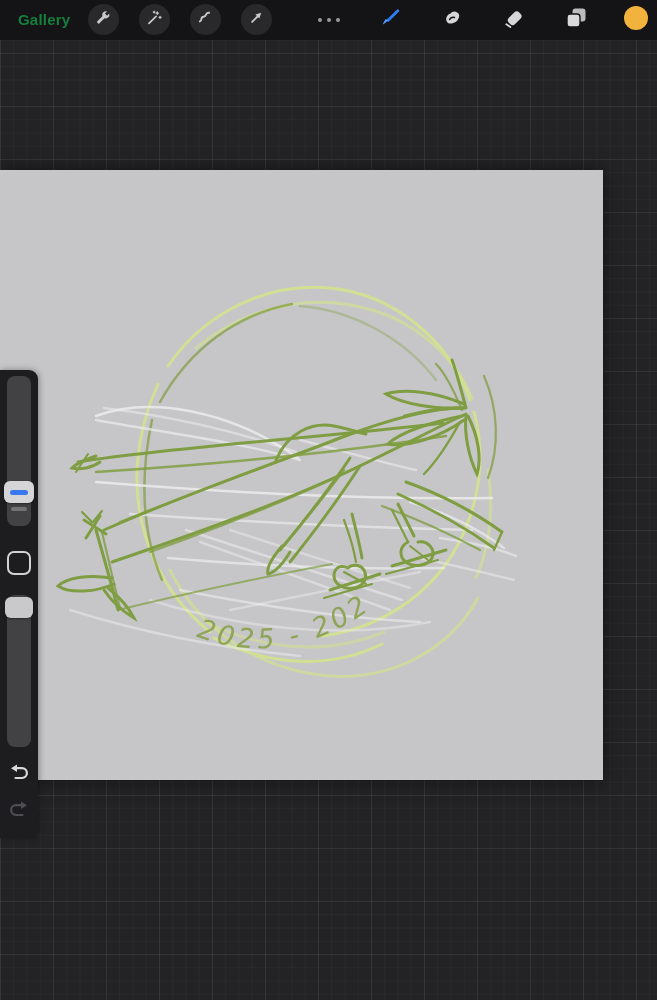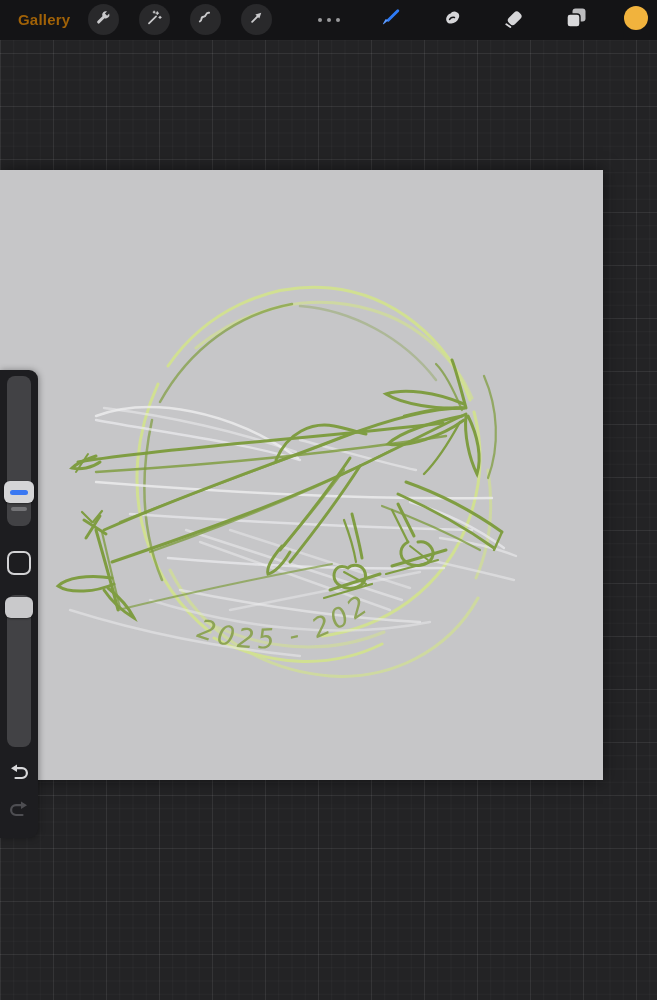--- a/index.html
+++ b/index.html
@@ -10,21 +10,21 @@
     background-image:
       linear-gradient(rgba(255,255,255,.05) 1px, transparent 1px),
       linear-gradient(90deg, rgba(255,255,255,.05) 1px, transparent 1px),
       linear-gradient(rgba(255,255,255,.028) 1px, transparent 1px),
       linear-gradient(90deg, rgba(255,255,255,.028) 1px, transparent 1px);
     background-size:53px 53px,53px 53px,13.25px 13.25px,13.25px 13.25px;
   }
   
   .topbar{position:absolute;top:0;left:0;width:657px;height:40px;background:#141416;z-index:30;}
   .gallery{position:absolute;left:18px;top:0;height:40px;line-height:40px;
-    color:#a16207;font-size:15px;font-weight:700;letter-spacing:.2px;}
+    color:#15803d;font-size:15px;font-weight:700;letter-spacing:.2px;}
   .circle-btn{position:absolute;top:4px;width:31px;height:31px;border-radius:50%;
     background:#29292b;display:flex;align-items:center;justify-content:center;}
   .flat-btn{position:absolute;display:flex;align-items:center;justify-content:center;}
   
   .canvas{position:absolute;left:0;top:170px;width:603px;height:610px;background:#c6c6c8;
     box-shadow:0 0 16px rgba(0,0,0,.5);z-index:5;}
   .canvas svg{position:absolute;left:0;top:0;}
   
   .sidebar{position:absolute;left:0;top:370px;width:38px;height:468px;background:#1d1d20;
     border-radius:0 9px 9px 0;z-index:20;box-shadow:1px 0 6px rgba(0,0,0,.35);}

